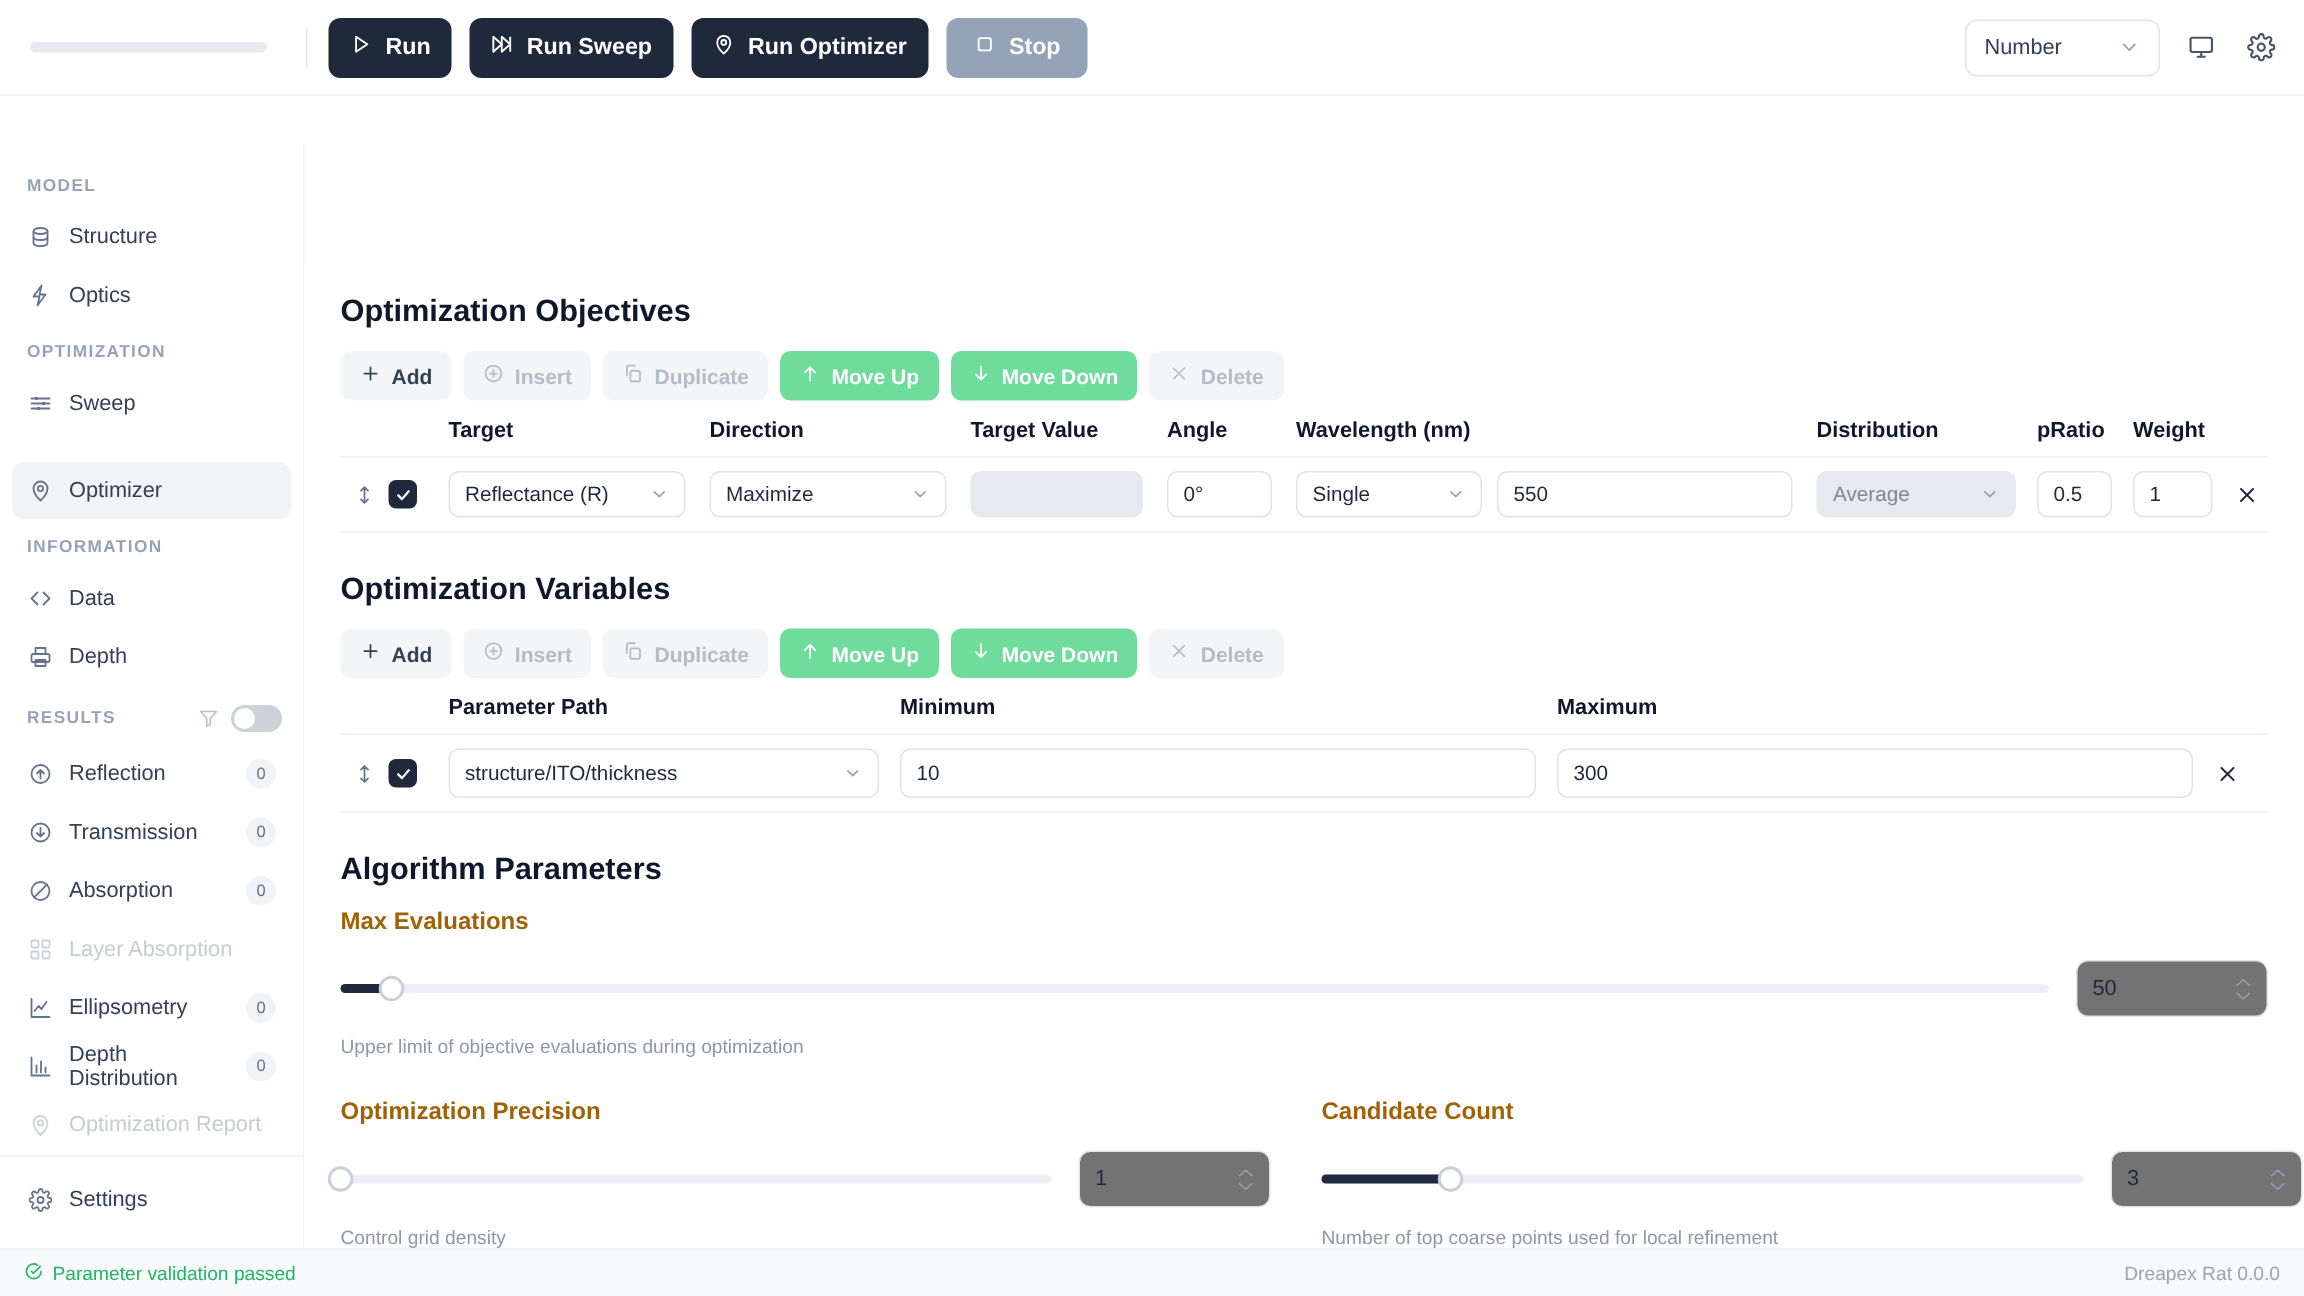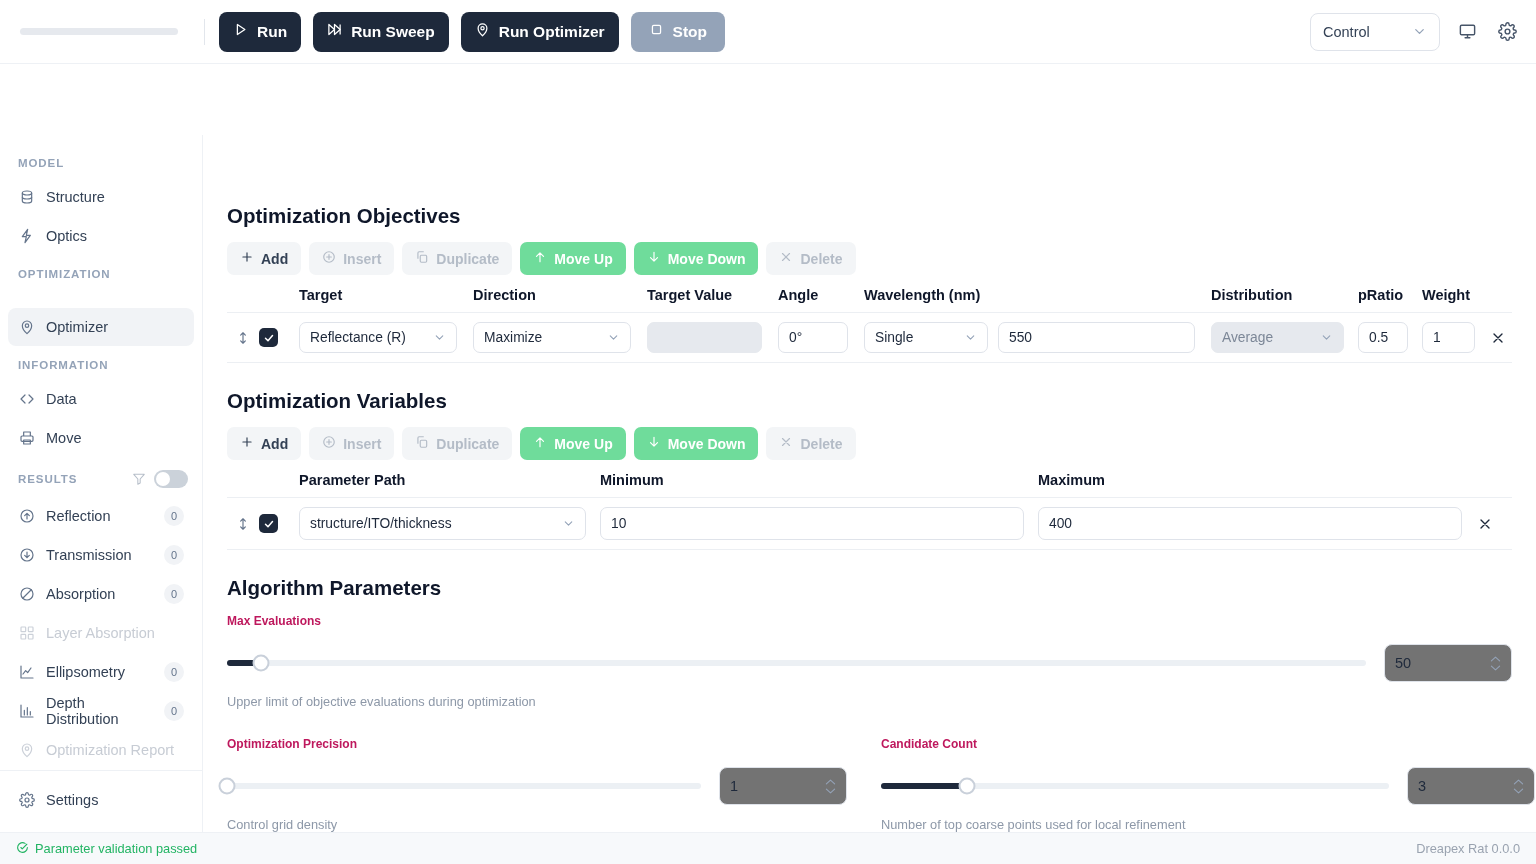--- a/index.html
+++ b/index.html
@@ -131,21 +131,21 @@
   .o-prat   { width: 50px;  flex: 0 0 50px;  margin-right: 14px; }
   .o-wt     { width: 53px;  flex: 0 0 53px; }
 
   
   .v-path { width: 287px; flex: 0 0 287px; margin-right: 14px; }
   .v-min  { width: 424px; flex: 0 0 424px; margin-right: 14px; }
   .v-max  { width: 424px; flex: 0 0 424px; }
   .trow .v-min .field, .trow .v-max .field, .trow .v-path .field { height: 33px; }
 
   
-  .param-label { font-size: 12px; font-weight: 700; color: #be185d; margin-bottom: 16px; }
+  .param-label { font-size: 16px; font-weight: 700; color: #a16207; margin-bottom: 16px; }
   .slider-line { display: flex; align-items: center; gap: 18px; }
   .slider { position: relative; height: 6px; border-radius: 3px; background: #ecf0f4; flex: 1; }
   .slider .fill { position: absolute; left: 0; top: 0; height: 100%; border-radius: 3px; background: #1e293b; }
   .slider .knob {
     position: absolute; top: 50%; transform: translate(-50%, -50%);
     width: 17px; height: 17px; border-radius: 50%; background: #fff;
     border: 2px solid #c9d0da; cursor: pointer;
   }
   .spinner {
     width: 128px; flex: 0 0 128px; height: 38px; border: 1px solid #dfe3ea; border-radius: 8px;
@@ -219,21 +219,21 @@
           <svg width="15" height="15" viewBox="0 0 24 24" fill="none" stroke="currentColor" stroke-width="2">
               <rect x="5.5" y="5.5" width="13" height="13" rx="2"></rect>
             </svg>
         </span>
         <span>Stop</span>
       </button>
     </div>
 
     <div class="topbar-right">
       <div class="lang-select">
-        <span>Control</span>
+        <span>Number</span>
         <span class="chev">
           <svg width="15" height="15" viewBox="0 0 24 24" fill="none" stroke="currentColor" stroke-width="2" stroke-linecap="round" stroke-linejoin="round">
               <path d="M6 9 L12 15 L18 9"></path>
             </svg>
         </span>
       </div>
       <div class="icon-btn">
         <svg width="19" height="19" viewBox="0 0 24 24" fill="none" stroke="currentColor" stroke-width="1.8" stroke-linecap="round" stroke-linejoin="round">
             <rect x="3" y="4" width="18" height="12" rx="1.6"></rect>
             <path d="M9 20h6M12 16v4"></path>
@@ -267,20 +267,31 @@
         <div class="side-item">
           <span class="s-ico">
             <svg width="16" height="16" viewBox="0 0 24 24" fill="none" stroke="currentColor" stroke-width="1.8" stroke-linejoin="round">
                 <path d="M13 2 L5 13h6l-2 9 8-11h-6z"></path>
               </svg>
           </span>
           <span class="s-label">Optics</span>
         </div>
 
         <div class="side-group">OPTIMIZATION</div>
+        <div class="side-item">
+          <span class="s-ico">
+            <svg width="16" height="16" viewBox="0 0 24 24" fill="none" stroke="currentColor" stroke-width="1.8" stroke-linecap="round">
+                <path d="M3 7h18M3 12h18M3 17h18"></path>
+                <circle cx="8" cy="7" r="1.8" fill="currentColor" stroke="none"></circle>
+                <circle cx="15" cy="12" r="1.8" fill="currentColor" stroke="none"></circle>
+                <circle cx="10" cy="17" r="1.8" fill="currentColor" stroke="none"></circle>
+              </svg>
+          </span>
+          <span class="s-label">Sweep</span>
+        </div>
         <div class="side-item active">
           <span class="s-ico">
             <svg width="16" height="16" viewBox="0 0 24 24" fill="none" stroke="currentColor" stroke-width="1.8" stroke-linejoin="round">
                 <path d="M12 22s7-6.3 7-12a7 7 0 1 0-14 0c0 5.7 7 12 7 12z"></path>
                 <circle cx="12" cy="10" r="2.6"></circle>
               </svg>
           </span>
           <span class="s-label">Optimizer</span>
         </div>
 
@@ -295,21 +306,21 @@
           <span class="s-label">Data</span>
         </div>
         <div class="side-item">
           <span class="s-ico">
             <svg width="16" height="16" viewBox="0 0 24 24" fill="none" stroke="currentColor" stroke-width="1.8" stroke-linejoin="round">
                 <path d="M7 9V3h10v6"></path>
                 <rect x="3" y="9" width="18" height="8" rx="1.6"></rect>
                 <rect x="7" y="15" width="10" height="6"></rect>
               </svg>
           </span>
-          <span class="s-label">Move</span>
+          <span class="s-label">Depth</span>
         </div>
 
         <div class="side-group with-toggle">
           <span>RESULTS</span>
           <span class="grp-spacer"></span>
           <span class="filter-ico">
             <svg width="14" height="14" viewBox="0 0 24 24" fill="none" stroke="currentColor" stroke-width="1.8" stroke-linejoin="round">
                 <path d="M3 4h18l-7 8v7l-4 2v-9z"></path>
               </svg>
           </span>
@@ -623,21 +634,21 @@
                 </span>
             </div>
           </div>
           <div class="v-min">
             <div class="field">
               <span>10</span>
             </div>
           </div>
           <div class="v-max">
             <div class="field">
-              <span>400</span>
+              <span>300</span>
             </div>
           </div>
           <div class="row-x">
             <svg width="16" height="16" viewBox="0 0 24 24" fill="none" stroke="currentColor" stroke-width="2" stroke-linecap="round">
                 <path d="M6 6l12 12M18 6L6 18"></path>
               </svg>
           </div>
         </div>
       </div>
 

